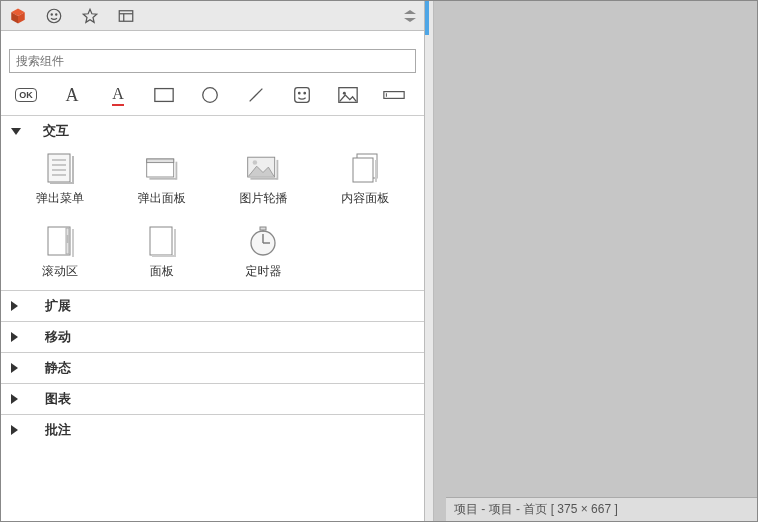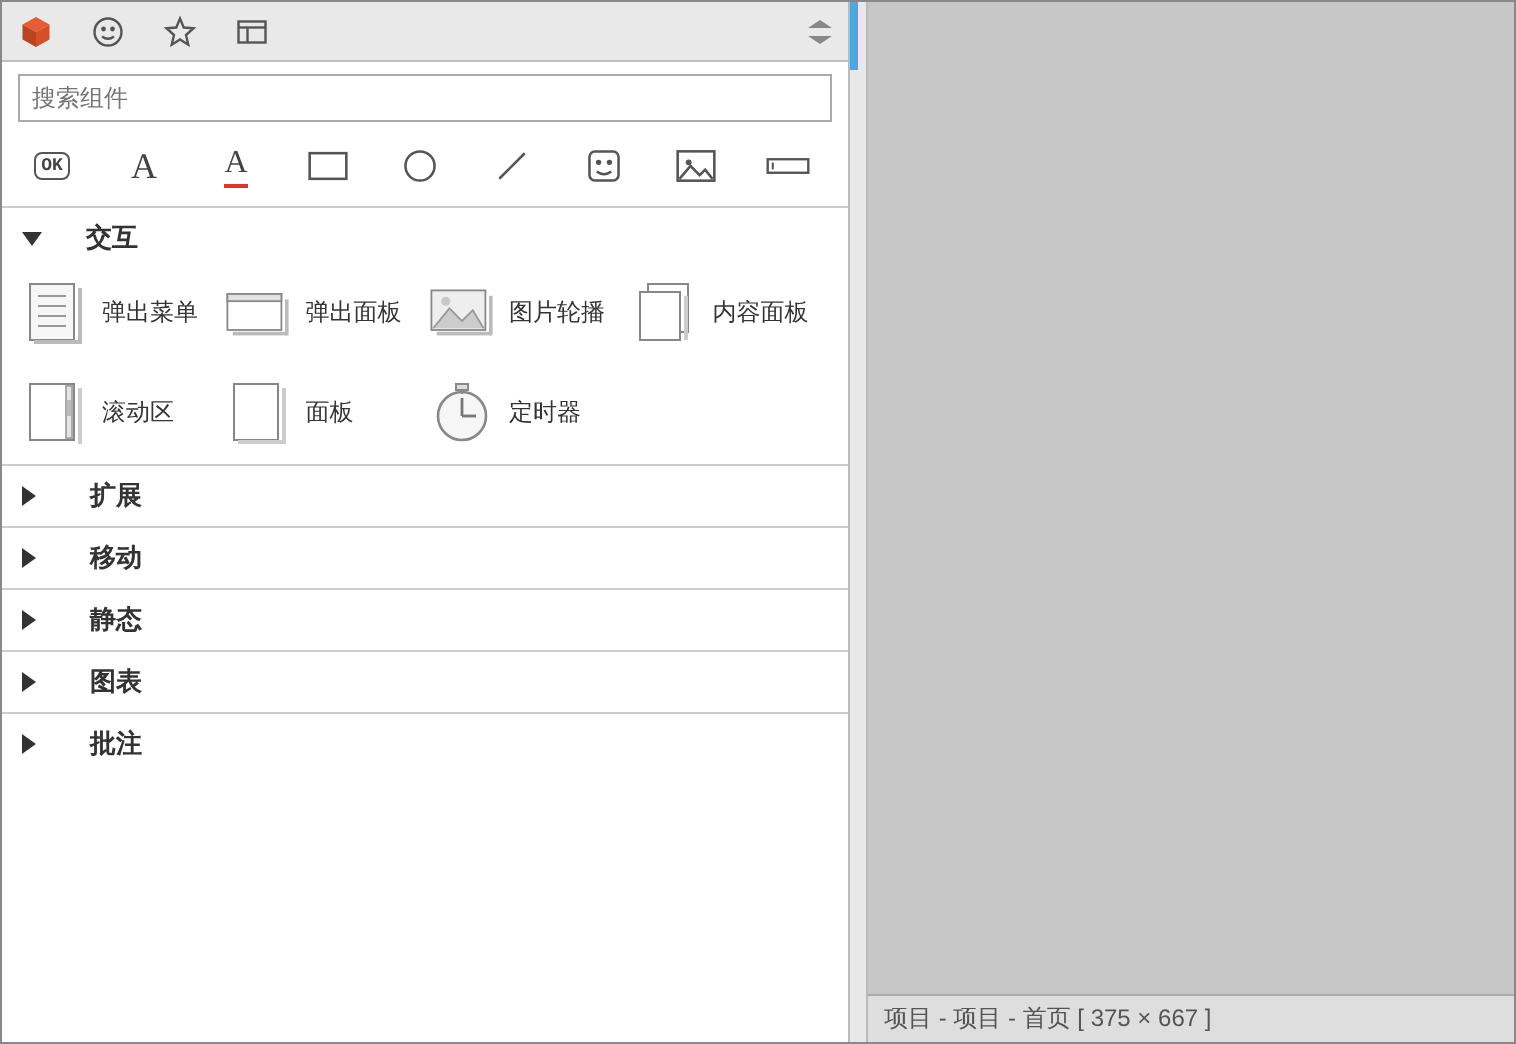--- a/index.html
+++ b/index.html
@@ -3,41 +3,41 @@
 <meta charset="utf-8">
 <style>
   * { box-sizing: border-box; }
   html, body { margin:0; padding:0; font-family: "Microsoft YaHei", Arial, sans-serif; font-size:12px; color:#333; }
   .app { width:758px; height:522px; border:1px solid #888; display:flex; background:#fff; position:relative; }
   .left-panel { width:424px; display:flex; flex-direction:column; border-right:1px solid #bbb; background:#fff; }
   .topbar { height:30px; background:#e9e9e9; border-bottom:1px solid #c0c0c0; display:flex; align-items:center; padding:0 6px; gap:14px; position:relative; }
   .topbar .right-ctrl { margin-left:auto; display:flex; align-items:center; gap:4px; }
   .icon-btn { width:22px; height:22px; display:flex; align-items:center; justify-content:center; color:#555; cursor:pointer; }
   .icon-btn svg { width:18px; height:18px; }
-  .searchbox-wrap { padding:6px 8px 4px; }
+  .searchbox-wrap { padding:18px 8px 4px; }
   .searchbox { width:100%; height:24px; border:1px solid #aaa; padding:2px 6px; font-size:12px; outline:none; }
   .quickbar { display:flex; align-items:center; gap:20px; padding:8px 12px 10px; }
   .quick { width:26px; height:20px; display:flex; align-items:center; justify-content:center; color:#444; cursor:pointer; }
   .quick svg { width:22px; height:20px; }
   .section { border-top:1px solid #ccc; }
   .section-header { display:flex; align-items:center; gap:22px; padding:6px 10px; font-weight:bold; font-size:13px; cursor:pointer; }
   .tri { width:0; height:0; border-left:5px solid transparent; border-right:5px solid transparent; border-top:7px solid #333; display:inline-block; }
   .tri.right { border-top:5px solid transparent; border-bottom:5px solid transparent; border-left:7px solid #333; }
   .section-body { display:grid; grid-template-columns: repeat(4, 1fr); padding:6px 8px 10px; row-gap:18px; }
-  .component { display:flex; flex-direction:row; align-items:center; gap:6px; cursor:pointer; }
+  .component { display:flex; flex-direction:column; align-items:center; gap:6px; cursor:pointer;justify-content:center; }
   .component .shape { width:36px; height:32px; display:flex; align-items:center; justify-content:center; }
   .component .shape svg { width:36px; height:32px; }
   .component .label { font-size:12px; color:#333; }
   .sections-scroll { flex:1; overflow:auto; }
   .divider-v { width:9px; background:#e8e8e8; border-right:1px solid #bbb; position:relative; }
   .divider-v::before { content:""; position:absolute; top:0; left:0; width:4px; height:34px; background:#4ea6e6; }
   .canvas { flex:1; background:#c6c6c6; display:flex; flex-direction:column; }
   .canvas-body { flex:1; }
-  .statusbar { height:24px; border-top:1px solid #aaa; background:#dedede; display:flex; align-items:center; padding:0 8px; color:#555; font-size:12px; }
-  .ok-pill { border:1.4px solid #555; border-radius:4px; font-size:9px; padding:0 3px; line-height:12px; font-weight:bold;font-family:Liberation Mono, monospace; }
+  .statusbar { height:24px; border-top:1px solid #aaa; background:#dedede; display:flex; align-items:center; padding:0 8px; color:#555; font-size:12px;margin-left:12px; }
+  .ok-pill { border:1.4px solid #555; border-radius:4px; font-size:9px; padding:0 3px; line-height:12px; font-weight:bold; }
 </style>
 </head>
 <body>
 
 <div class="app">
   <div class="left-panel">
 
     <div class="topbar">
       <div class="icon-btn">
         <svg viewBox="0 0 24 24">

